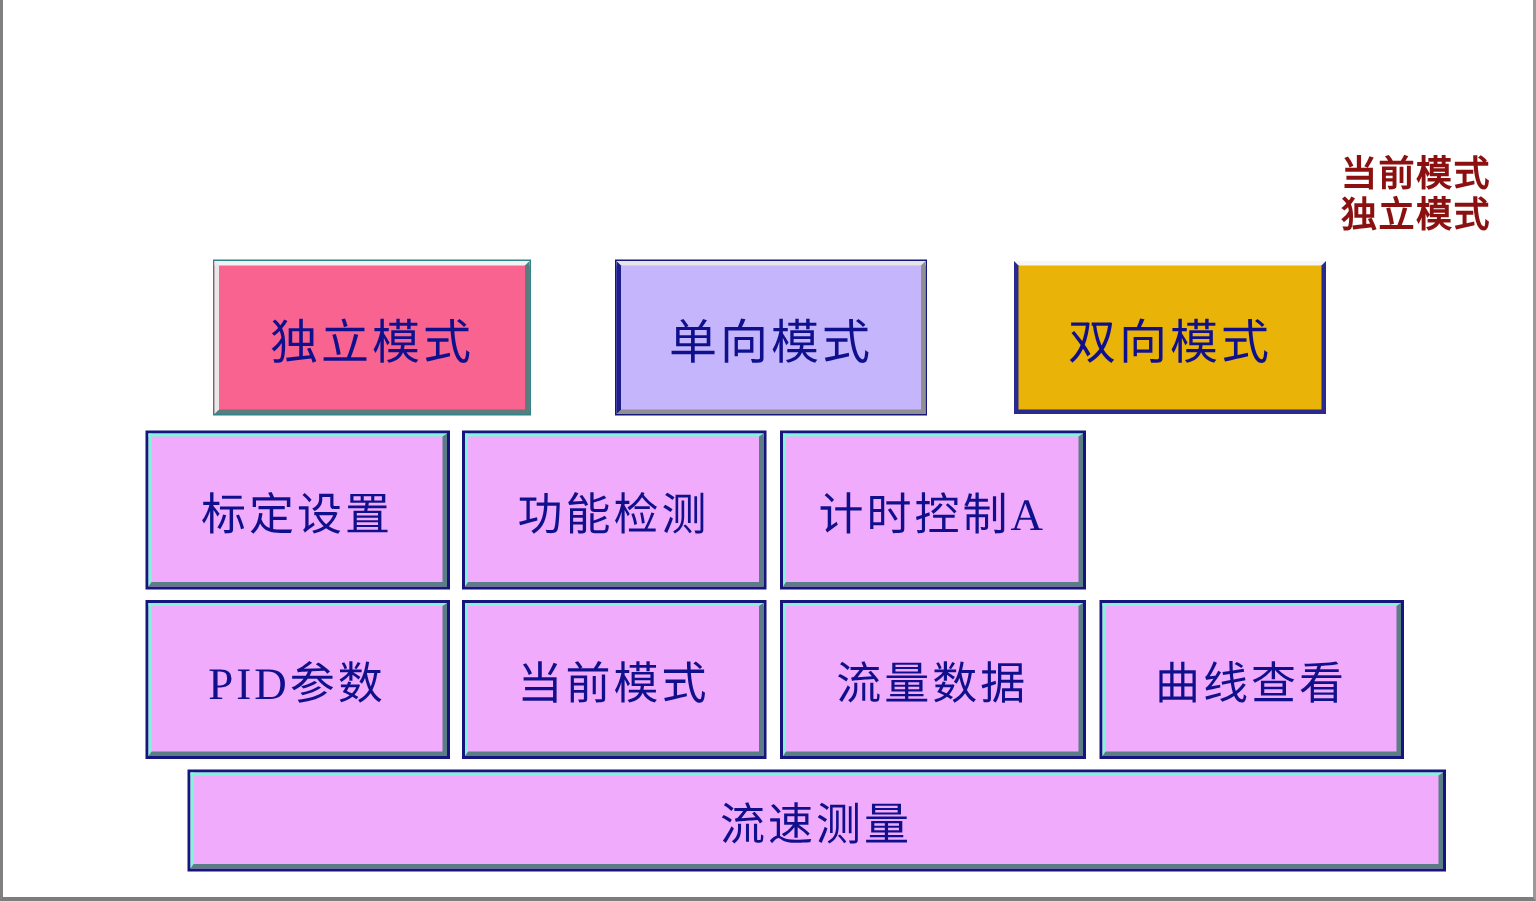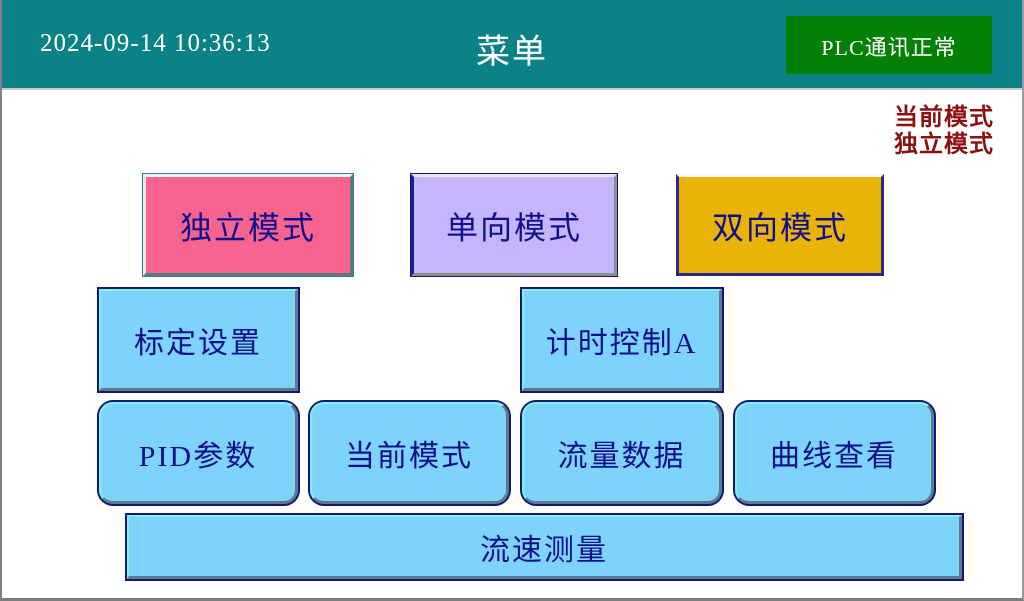--- a/index.html
+++ b/index.html
@@ -130,71 +130,65 @@
   .mode-twoway {
     left: 674px;
     width: 208px;
     background: #eab308;
     border: 3px solid #2a2a8e;
     border-top-color: #f6f6f6;
   }
 
   
   .grid-btn {
-    background: #7dd3fc;
+    background: #f0abfc;
     border-top: 2px solid #7ff6da;
     border-left: 2px solid #7ff6da;
     border-right: 3px solid #5b7d86;
     border-bottom: 3px solid #5b7d86;
     box-shadow: 0 0 0 2px #15157d;
     font-size: 30px;
   }
 
   .row-a { top: 289px; height: 102px; }
-  .row-b { top: 402px; height: 102px; border-radius: 14px; }
+  .row-b { top: 402px; height: 102px; }
 
   .col-1 { left: 97px;  width: 199px; }
   .col-2 { left: 308px; width: 199px; }
   .col-3 { left: 520px; width: 200px; }
   .col-4 { left: 733px; width: 199px; }
 
   .wide-btn {
     left: 97px;
     top: 515px;
     width: 835px;
     height: 64px;
     margin-left: 28px;
   }
 </style>
 </head>
 <body>
 
 <div id="app">
 
-  <div id="header">
-    <div id="datetime">2024-09-14 10:36:13</div>
-
-    <div id="page-title">菜单</div>
-
-    <div id="plc-status">PLC通讯正常</div>
-  </div>
 
   <div id="mode-readout">
     <div>当前模式</div>
     <div>独立模式</div>
   </div>
 
   <div class="btn mode-btn mode-independent">独立模式</div>
 
   <div class="btn mode-btn mode-oneway">单向模式</div>
 
   <div class="btn mode-btn mode-twoway">双向模式</div>
 
   <div class="btn grid-btn row-a col-1">标定设置</div>
 
+  <div class="btn grid-btn row-a col-2">功能检测</div>
 
   <div class="btn grid-btn row-a col-3">计时控制A</div>
 
 
   <div class="btn grid-btn row-b col-1">PID参数</div>
 
   <div class="btn grid-btn row-b col-2">当前模式</div>
 
   <div class="btn grid-btn row-b col-3">流量数据</div>
 

